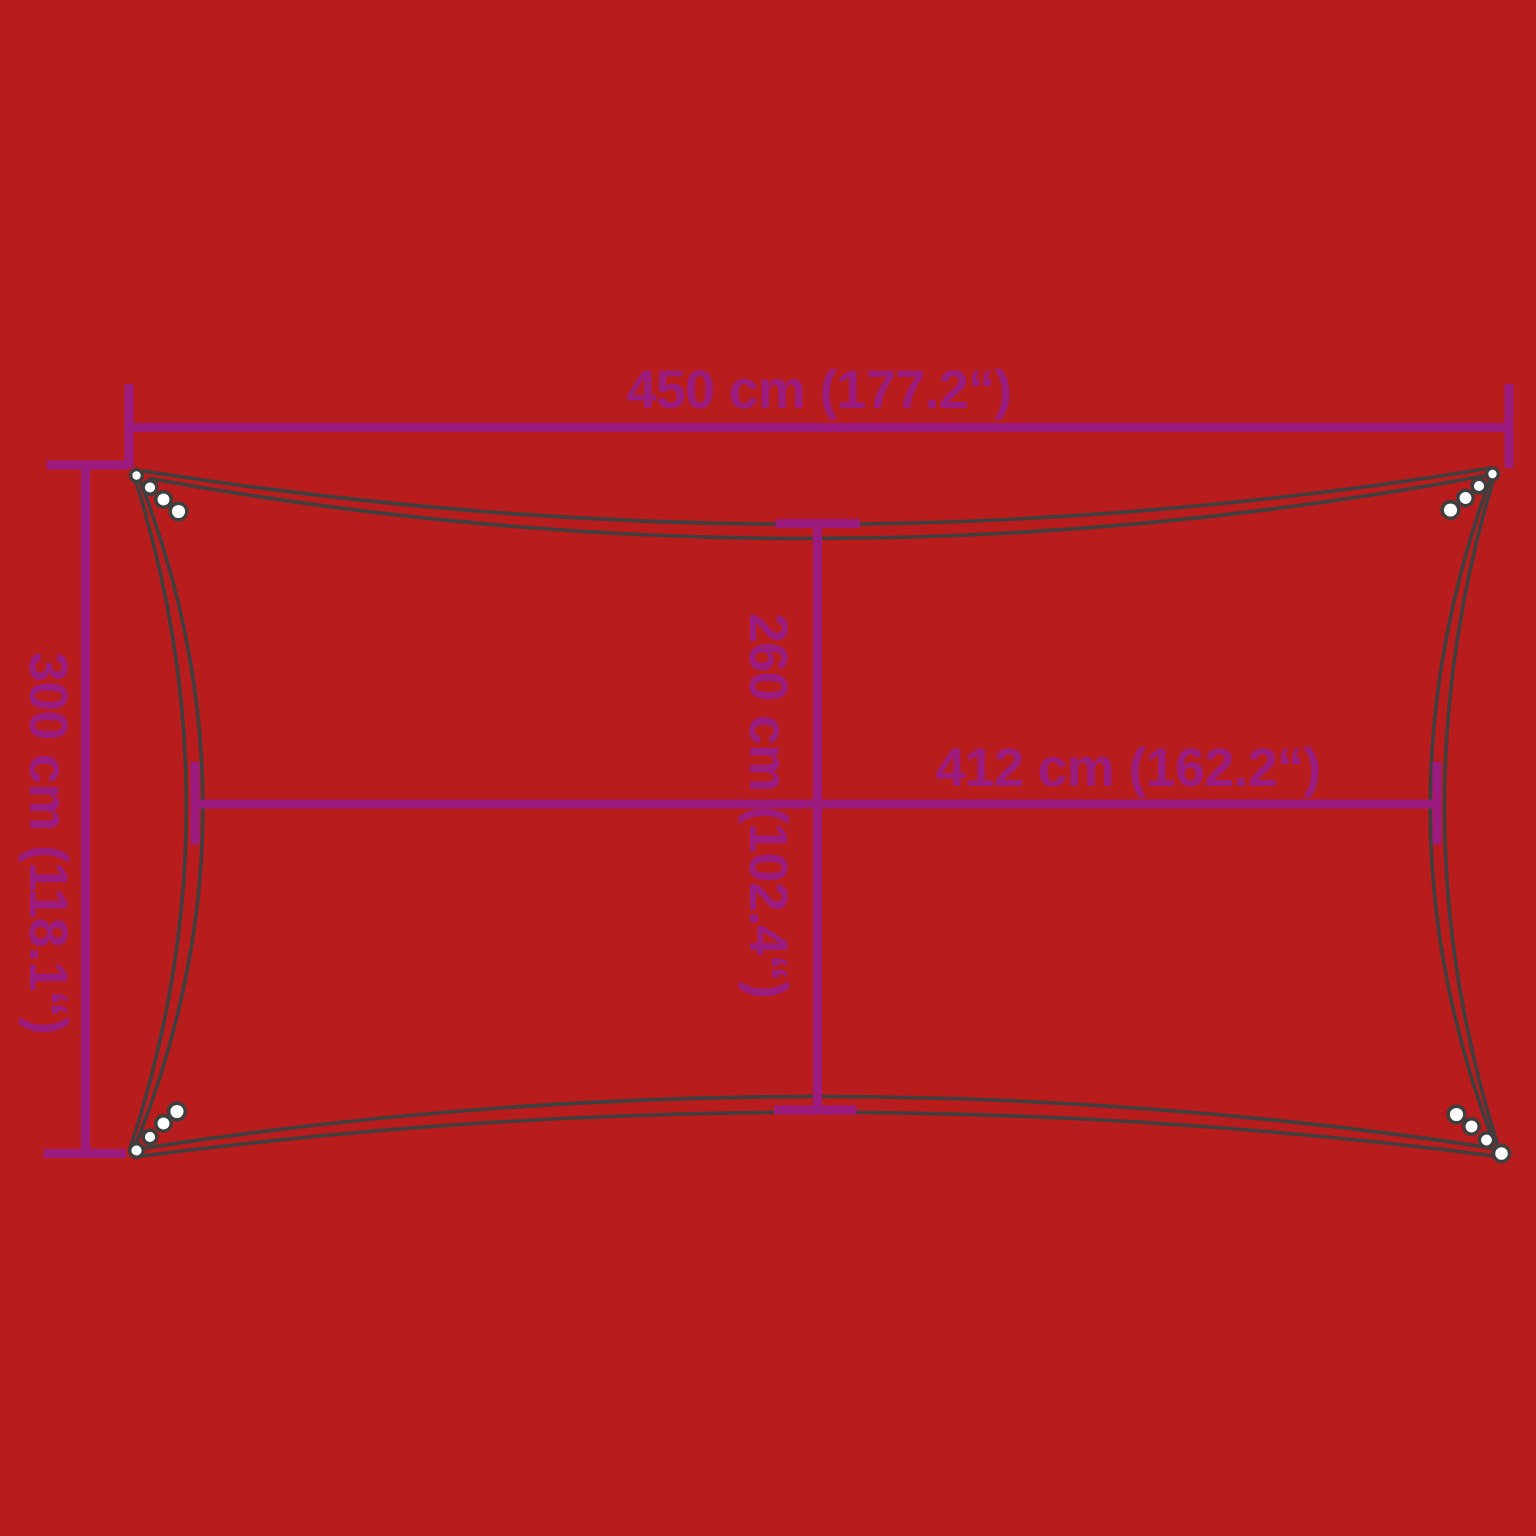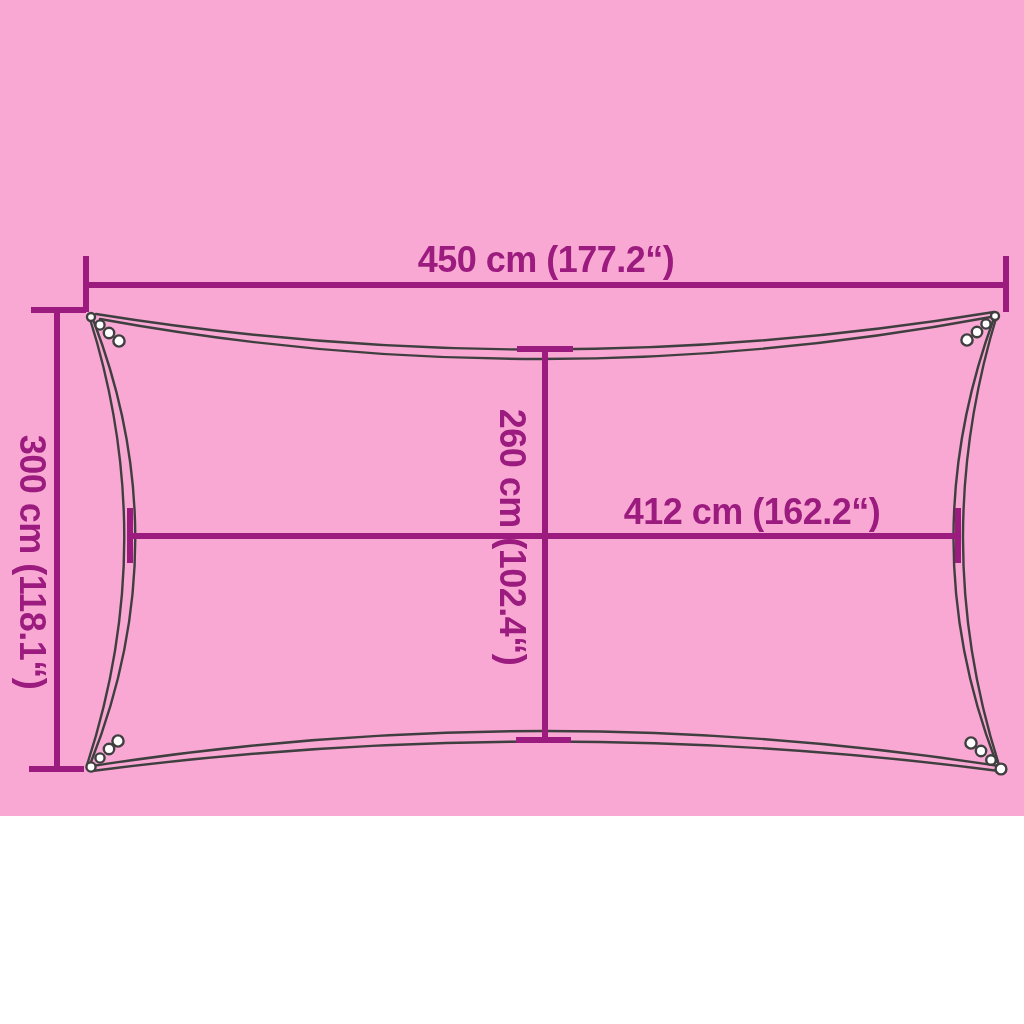--- a/index.html
+++ b/index.html
@@ -3,22 +3,22 @@
 <meta charset="utf-8">
 <style>
   html, body {
     margin: 0;
     padding: 0;
     background: #ffffff;
   }
   .canvas {
     position: relative;
     width: 1024px;
-    height: 816px;
-    background: #f9a8d4;
+    height: 1024px;
+    background: #b91c1c;
     overflow: hidden;
   }
   svg {
     display: block;
   }
   .dim-text {
     font-family: "Liberation Sans", sans-serif;
     font-weight: 700;
     font-size: 36px;
     letter-spacing: -0.5px;

